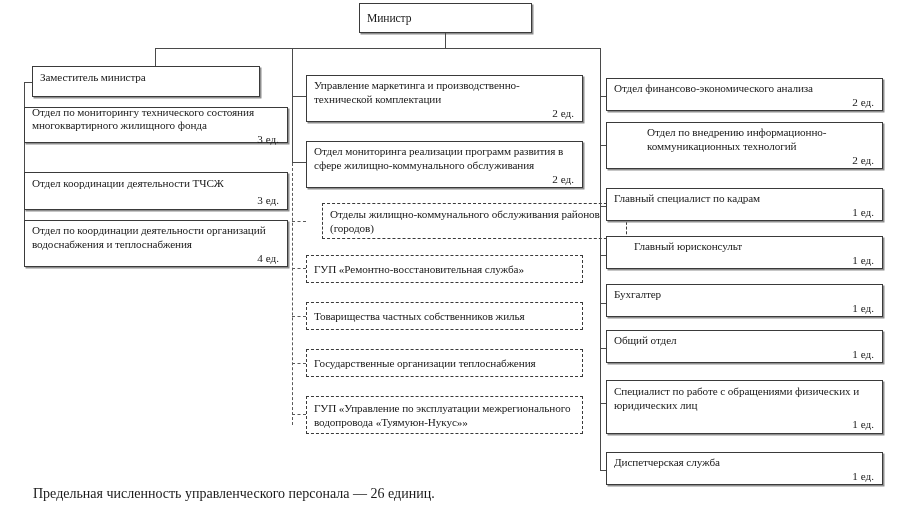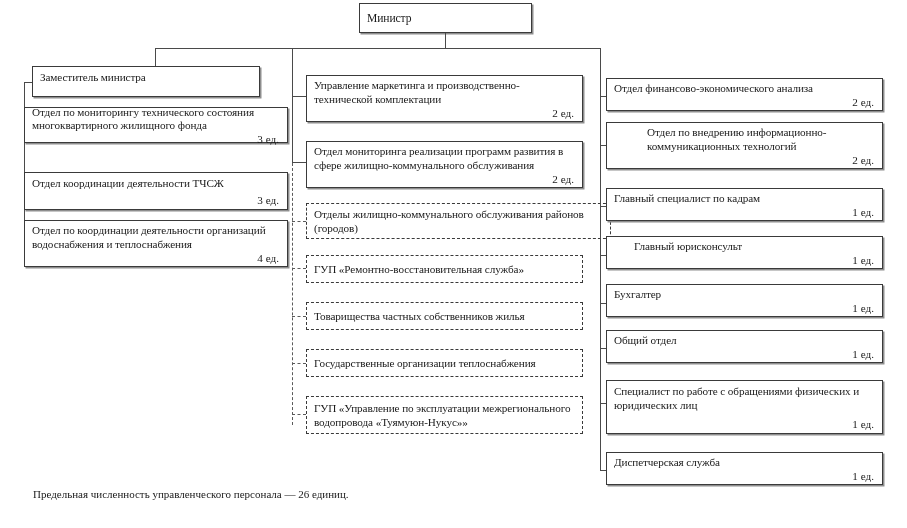--- a/index.html
+++ b/index.html
@@ -70,21 +70,21 @@
     border-left: 1px dashed #5a5a5a;
   }
   .dln.h {
     height: 0;
     border-top: 1px dashed #5a5a5a;
   }
 
   
   .footer {
     position: absolute;
-    font-size: 11px;
+    font-size: 14px;
     line-height: 14px;
     white-space: nowrap;
   }
 </style>
 </head>
 <body>
 
 <div id="chart">
 
   <div class="node root" style="left:359px; top:3px; width:173px; height:30px;">
@@ -142,21 +142,21 @@
   <div class="node" style="left:306px; top:75px; width:277px; height:47px;">
     <div class="title">Управление маркетинга и производственно-технической комплектации</div>
     <div class="units">2 ед.</div>
   </div>
 
   <div class="node" style="left:306px; top:141px; width:277px; height:47px;">
     <div class="title">Отдел мониторинга реализации программ развития в сфере жилищно-коммунального обслуживания</div>
     <div class="units">2 ед.</div>
   </div>
 
-  <div class="node dashed" style="left:306px; top:203px; width:305px; height:36px;">
+  <div class="node dashed" style="left:322px; top:203px; width:305px; height:36px;">
     <div class="title">Отделы жилищно-коммунального обслуживания районов (городов)</div>
   </div>
 
   <div class="node dashed" style="left:306px; top:302px; width:277px; height:28px;">
     <div class="title">Товарищества частных собственников жилья</div>
   </div>
 
   <div class="node dashed" style="left:306px; top:255px; width:277px; height:28px;">
     <div class="title">ГУП «Ремонтно-восстановительная служба»</div>
   </div>

